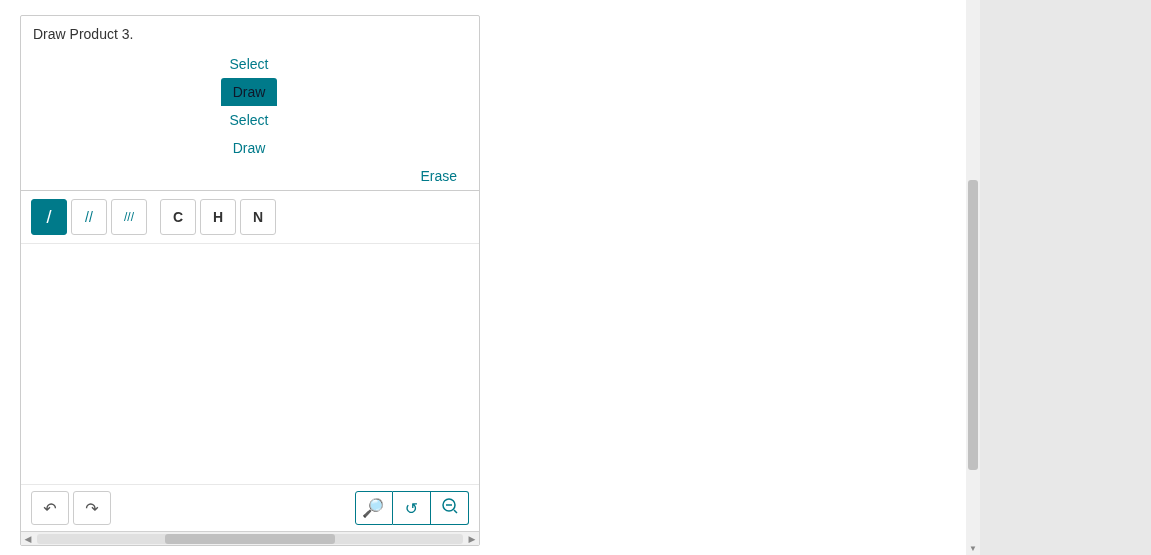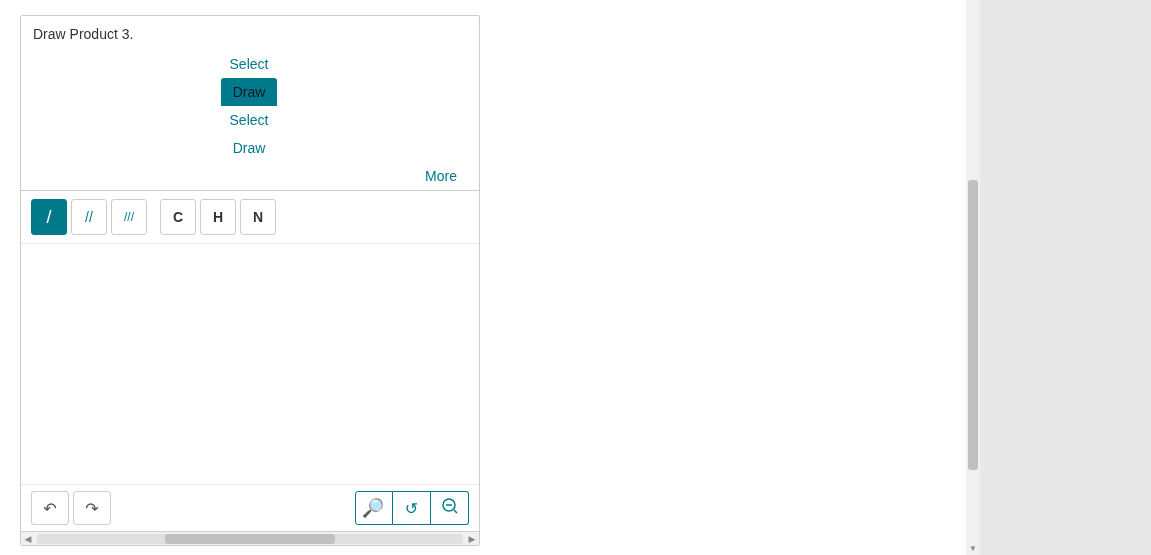--- a/index.html
+++ b/index.html
@@ -276,21 +276,21 @@
 
   <div class="panel-container">
 
     <div class="panel-title">Draw Product 3.</div>
 
     <div class="tabs-bar">
       <button class="tab">Select</button>
       <button class="tab active">Draw</button>
       <button class="tab">Select</button>
       <button class="tab">Draw</button>
-      <button class="tab tab-erase">More</button>
+      <button class="tab tab-erase">Erase</button>
     </div>
 
     <div class="tools-row">
       <button class="tool-btn">
         <span style="font-size:18px; font-style:normal;">/</span>
       </button>
       <button class="tool-btn inactive">
         <span style="font-size:14px;">//</span>
       </button>
       <button class="tool-btn inactive">

